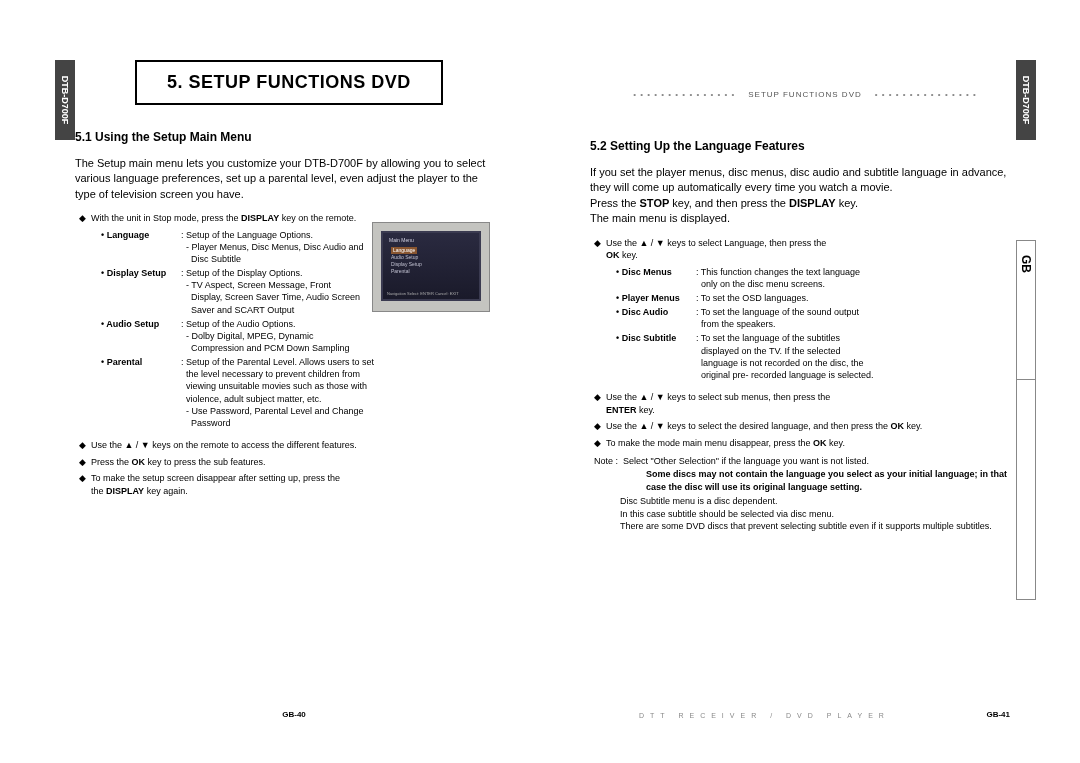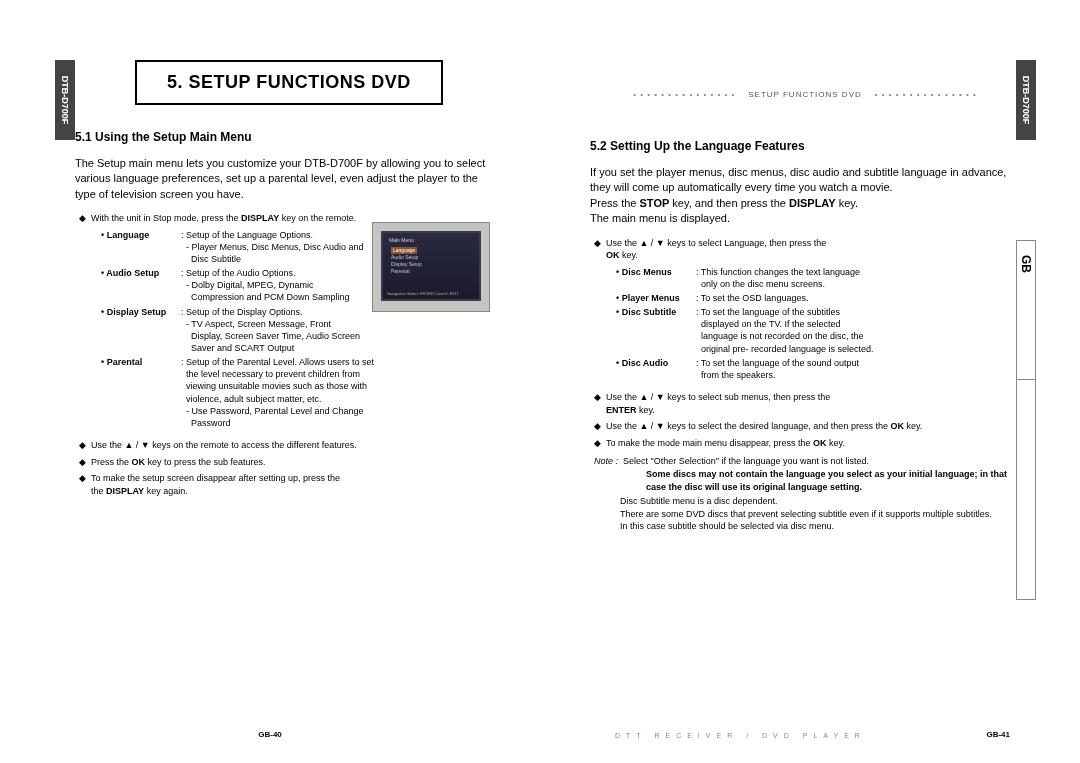--- a/index.html
+++ b/index.html
@@ -179,35 +179,36 @@
     font-size: 4px;
     color: #aaa;
   }
 
   .note-block {
     font-size: 9px;
     line-height: 1.4;
     margin-top: 6px;
     padding-left: 4px;
   }
-  .note-block .nlabel { font-style: italic; }
+  .note-block .nlabel { }
   .note-indent { margin-left: 52px; font-weight: bold; }
 
   .trail {
     font-size: 9px;
     line-height: 1.4;
     margin-top: 2px;
     padding-left: 30px;
   }
 
   .footer {
     position: absolute;
-    bottom: 24px;
+    bottom: 44px;
     font-size: 8px;
     font-weight: bold;
+    margin-left: 24px;
   }
   .page.left .footer { left: 50%; transform: translateX(-50%); }
   .page.right .footer.num { right: 70px; }
   .page.right .footer.spacer {
     left: 75px;
     font-weight: normal;
     letter-spacing: 6px;
     color: #888;
     font-size: 7px;
   }
@@ -237,26 +238,26 @@
         <span class="bul">◆</span>
         <span class="txt"><span>With the unit in Stop mode, press the </span><b>DISPLAY</b><span> key on the remote.</span></span>
       </div>
 
       <div class="opt-table" style="max-width:290px;">
         <div class="opt-row">
             <div class="opt-label"><b>• Language</b></div>
             <div class="opt-desc">: Setup of the Language Options.<br>&nbsp;&nbsp;- Player Menus, Disc Menus, Disc Audio and<br>&nbsp;&nbsp;&nbsp;&nbsp;Disc Subtitle</div>
           </div>
         <div class="opt-row">
+            <div class="opt-label"><b>• Display Setup</b></div>
+            <div class="opt-desc">: Setup of the Display Options.<br>&nbsp;&nbsp;- TV Aspect, Screen Message, Front<br>&nbsp;&nbsp;&nbsp;&nbsp;Display, Screen Saver Time, Audio Screen<br>&nbsp;&nbsp;&nbsp;&nbsp;Saver and SCART Output</div>
+          </div>
+        <div class="opt-row">
             <div class="opt-label"><b>• Audio Setup</b></div>
             <div class="opt-desc">: Setup of the Audio Options.<br>&nbsp;&nbsp;- Dolby Digital, MPEG, Dynamic<br>&nbsp;&nbsp;&nbsp;&nbsp;Compression and PCM Down Sampling</div>
-          </div>
-        <div class="opt-row">
-            <div class="opt-label"><b>• Display Setup</b></div>
-            <div class="opt-desc">: Setup of the Display Options.<br>&nbsp;&nbsp;- TV Aspect, Screen Message, Front<br>&nbsp;&nbsp;&nbsp;&nbsp;Display, Screen Saver Time, Audio Screen<br>&nbsp;&nbsp;&nbsp;&nbsp;Saver and SCART Output</div>
           </div>
         <div class="opt-row">
             <div class="opt-label"><b>• Parental</b></div>
             <div class="opt-desc">: Setup of the Parental Level. Allows users to set<br>&nbsp;&nbsp;the level necessary to prevent children from<br>&nbsp;&nbsp;viewing unsuitable movies such as those with<br>&nbsp;&nbsp;violence, adult subject matter, etc.<br>&nbsp;&nbsp;- Use Password, Parental Level and Change<br>&nbsp;&nbsp;&nbsp;&nbsp;Password</div>
           </div>
       </div>
 
       <div class="bullet-row">
         <span class="bul">◆</span>
           <span class="txt">Use the ▲ / ▼ keys on the remote to access the different features.</span>
@@ -317,26 +318,26 @@
       <div class="opt-table">
         <div class="opt-row">
             <div class="opt-label"><b>• Disc Menus</b></div>
             <div class="opt-desc">: This function changes the text language<br>&nbsp;&nbsp;only on the disc menu screens.</div>
           </div>
         <div class="opt-row">
             <div class="opt-label"><b>• Player Menus</b></div>
             <div class="opt-desc">: To set the OSD languages.</div>
           </div>
         <div class="opt-row">
+            <div class="opt-label"><b>• Disc Audio</b></div>
+            <div class="opt-desc">: To set the language of the sound output<br>&nbsp;&nbsp;from the speakers.</div>
+          </div>
+        <div class="opt-row">
             <div class="opt-label"><b>• Disc Subtitle</b></div>
             <div class="opt-desc">: To set the language of the subtitles<br>&nbsp;&nbsp;displayed  on the TV. If the selected<br>&nbsp;&nbsp;language is not recorded on the disc, the<br>&nbsp;&nbsp;original pre- recorded language is selected.</div>
-          </div>
-        <div class="opt-row">
-            <div class="opt-label"><b>• Disc Audio</b></div>
-            <div class="opt-desc">: To set the language of the sound output<br>&nbsp;&nbsp;from the speakers.</div>
           </div>
       </div>
 
       <div class="bullet-row">
         <span class="bul">◆</span>
           <span class="txt"><span>Use the ▲ / ▼ keys to select sub menus, then press the </span><br><b>ENTER</b><span> key.</span></span>
       </div>
       <div class="bullet-row">
         <span class="bul">◆</span>
           <span class="txt"><span>Use the ▲ / ▼ keys to select the desired language, and then press the </span><b>OK</b><span> key.</span></span>
@@ -346,21 +347,21 @@
           <span class="txt"><span>To make the mode main menu disappear, press the </span><b>OK</b><span> key.</span></span>
       </div>
 
       <div class="note-block">
         <span class="nlabel">Note :</span>&nbsp;&nbsp;<span>Select "Other Selection" if the language you want is not listed.</span>
         <div class="note-indent">Some discs may not contain the language you select as your initial language; in that case the disc will use its original language setting.</div>
       </div>
 
       <div class="trail">
         <div>Disc Subtitle menu is a disc dependent.</div>
+        <div>In this case subtitle should be selected via disc menu.</div>
         <div>There are some DVD discs that prevent selecting subtitle even if it supports multiple subtitles.</div>
-        <div>In this case subtitle should be selected via disc menu.</div>
       </div>
     </div>
 
     <div class="footer spacer">DTT RECEIVER / DVD PLAYER</div>
     <div class="footer num">GB-41</div>
   </div>
 </div>
 
 </body></html>

